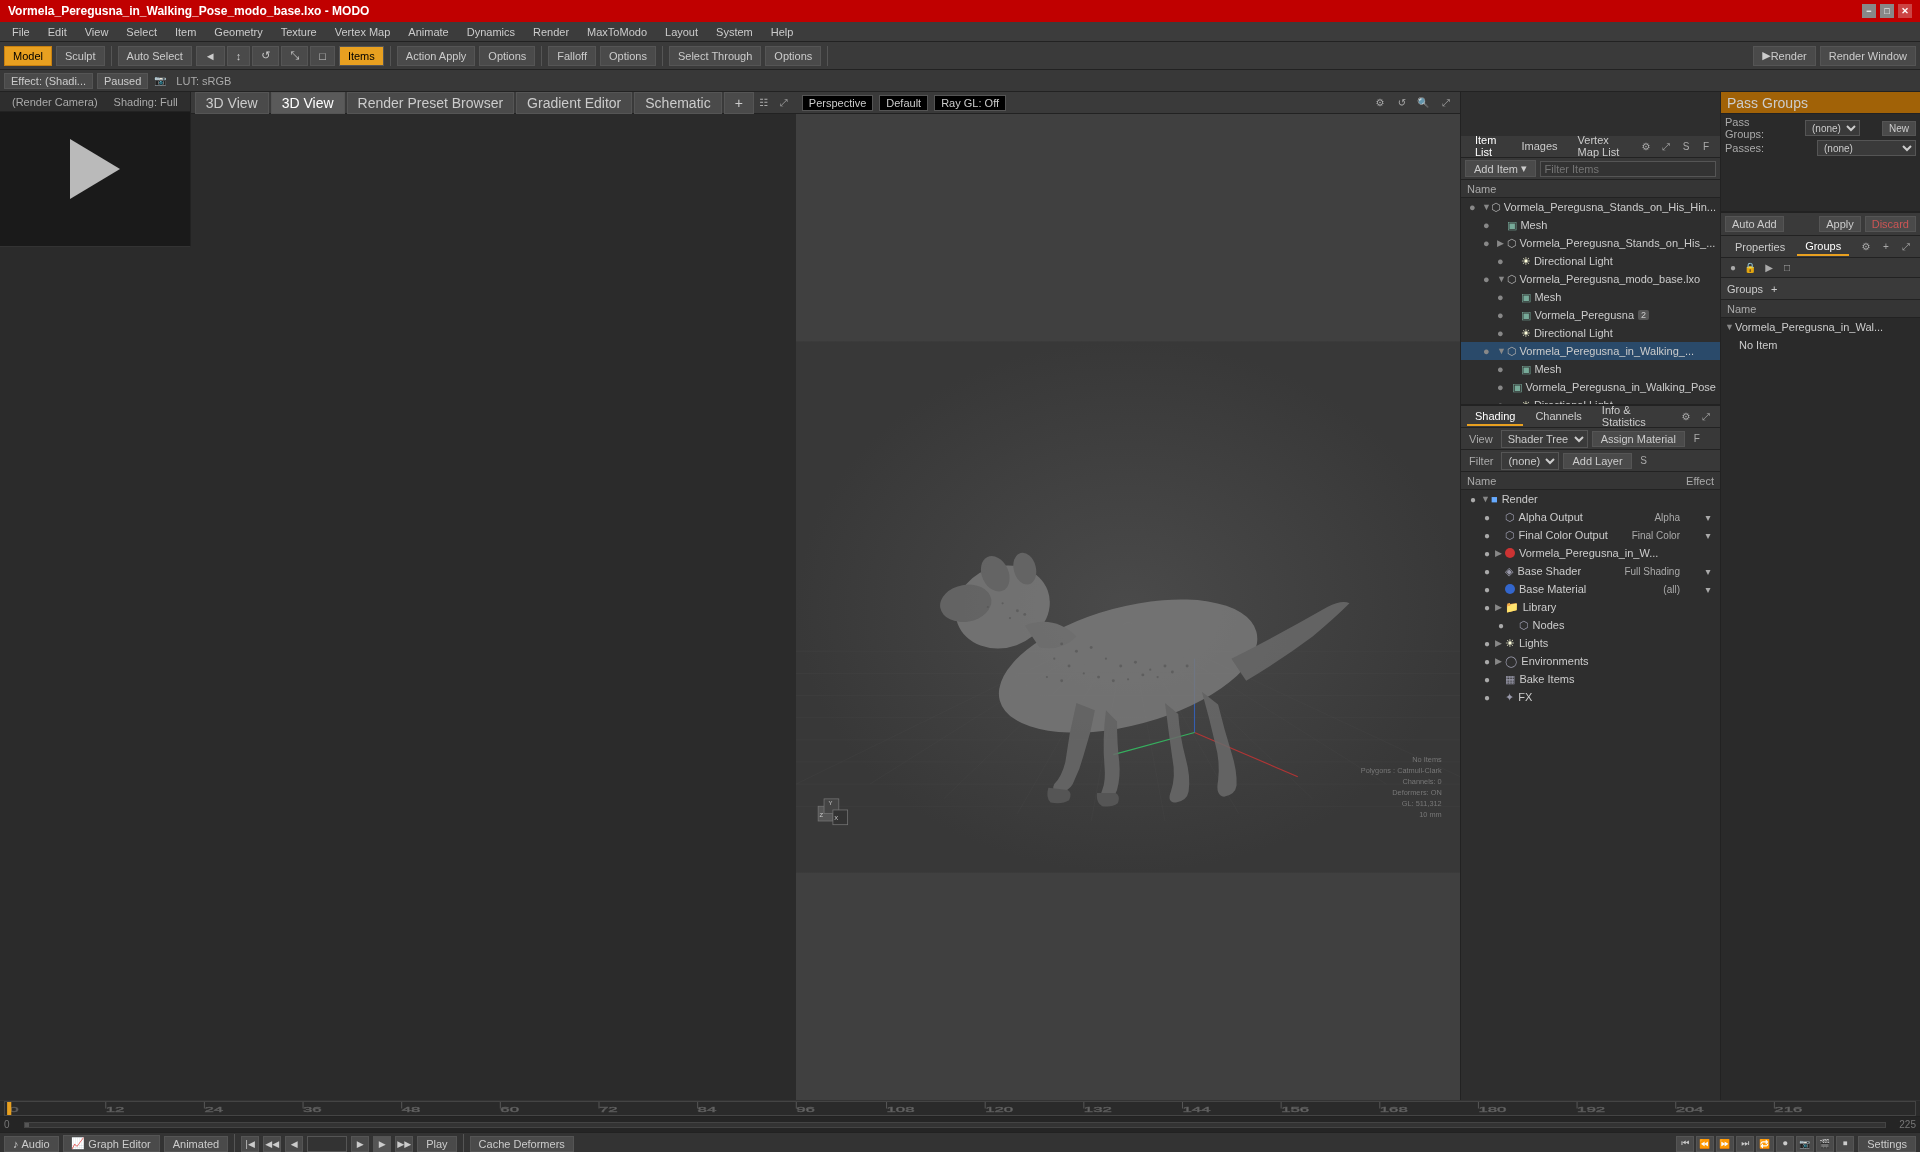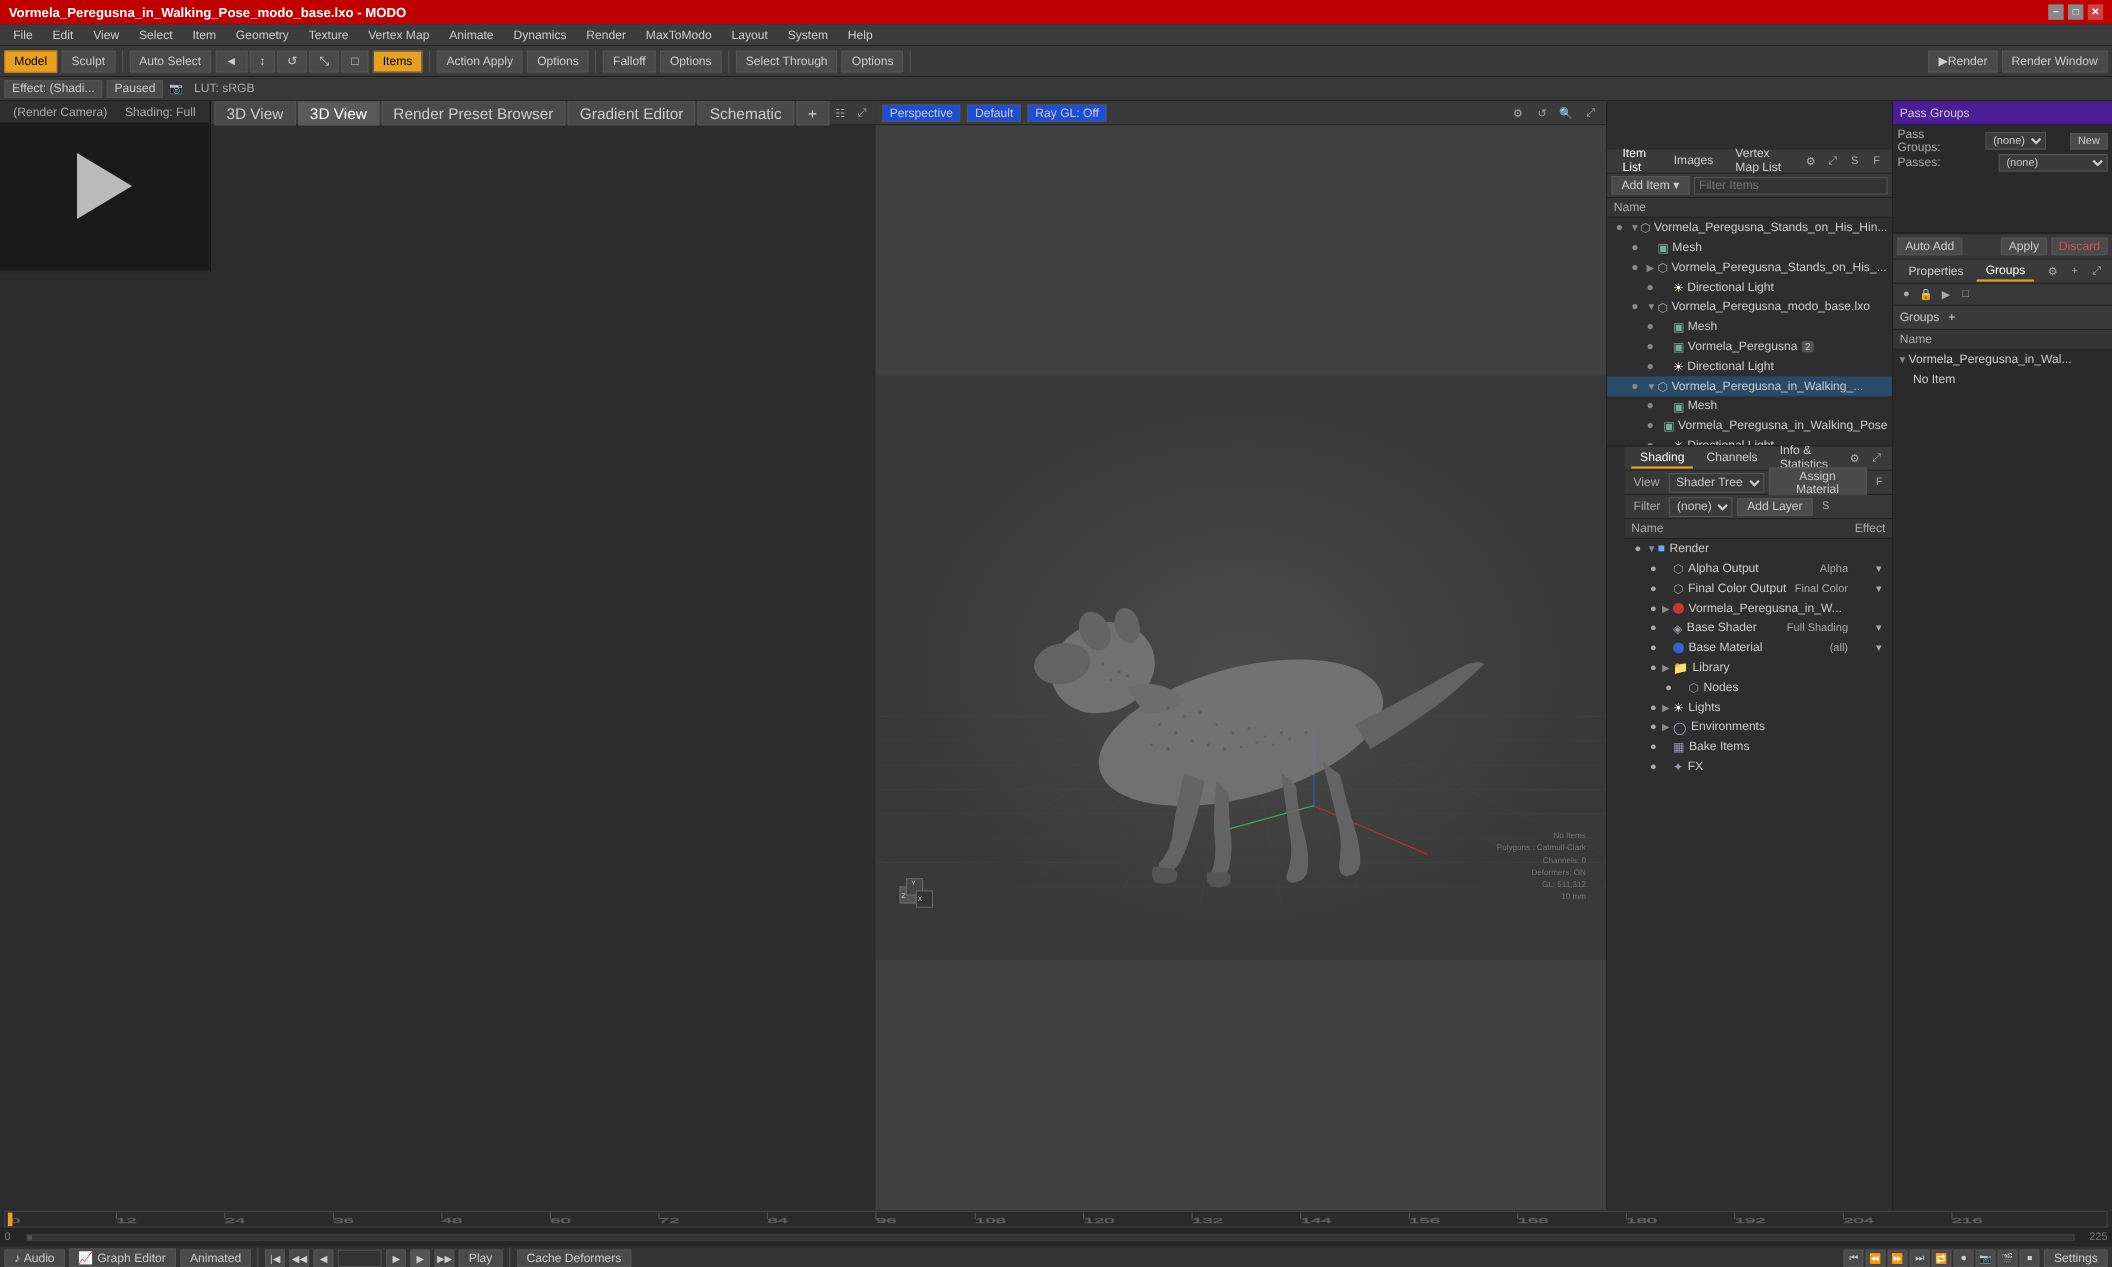--- a/index.html
+++ b/index.html
@@ -160,21 +160,21 @@
       height: 22px;
       background: #3a3a3a;
       display: flex;
       align-items: center;
       padding: 0 6px;
       gap: 6px;
       border-bottom: 1px solid #222;
     }
     .vp-label {
       padding: 1px 6px;
-      background: #1d4ed8;
+      background: #000000;
       border: 1px solid #555;
       font-size: 11px;
       color: #ccc;
       cursor: pointer;
     }
     #viewport-canvas {
       position: absolute;
       top: 22px; left: 0; right: 0; bottom: 0;
       background: #404040;
       overflow: hidden;
@@ -275,21 +275,20 @@
     .item-indent-2 { padding-left: 32px; }
     .item-indent-3 { padding-left: 46px; }
     .visibility-btn { width: 12px; margin-right: 2px; color: #888; }
     .expand-arrow { width: 10px; color: #888; font-size: 9px; }
 
     
     #shading-panel {
       flex: 1;
       display: flex;
       flex-direction: column;
-      margin-left: 16px;
     }
     #shading-header {
       height: 22px;
       background: #3a3a3a;
       display: flex;
       align-items: center;
       padding: 0 6px;
       gap: 4px;
       border-bottom: 1px solid #222;
     }
@@ -339,26 +338,26 @@
       flex-direction: column;
       background: #2a2a2a;
       border-left: 1px solid #222;
     }
     #pass-groups-panel {
       height: 120px;
       border-bottom: 1px solid #222;
     }
     #pass-header {
       height: 22px;
-      background: #4c1d95;
+      background: #a16207;
       display: flex;
       align-items: center;
       padding: 0 6px;
       border-bottom: 1px solid #222;
-      font-size: 11px;
+      font-size: 14px;
       color: #ccc;
     }
     #pass-content {
       padding: 4px;
     }
     .pass-row {
       display: flex;
       align-items: center;
       height: 20px;
       gap: 22px;

